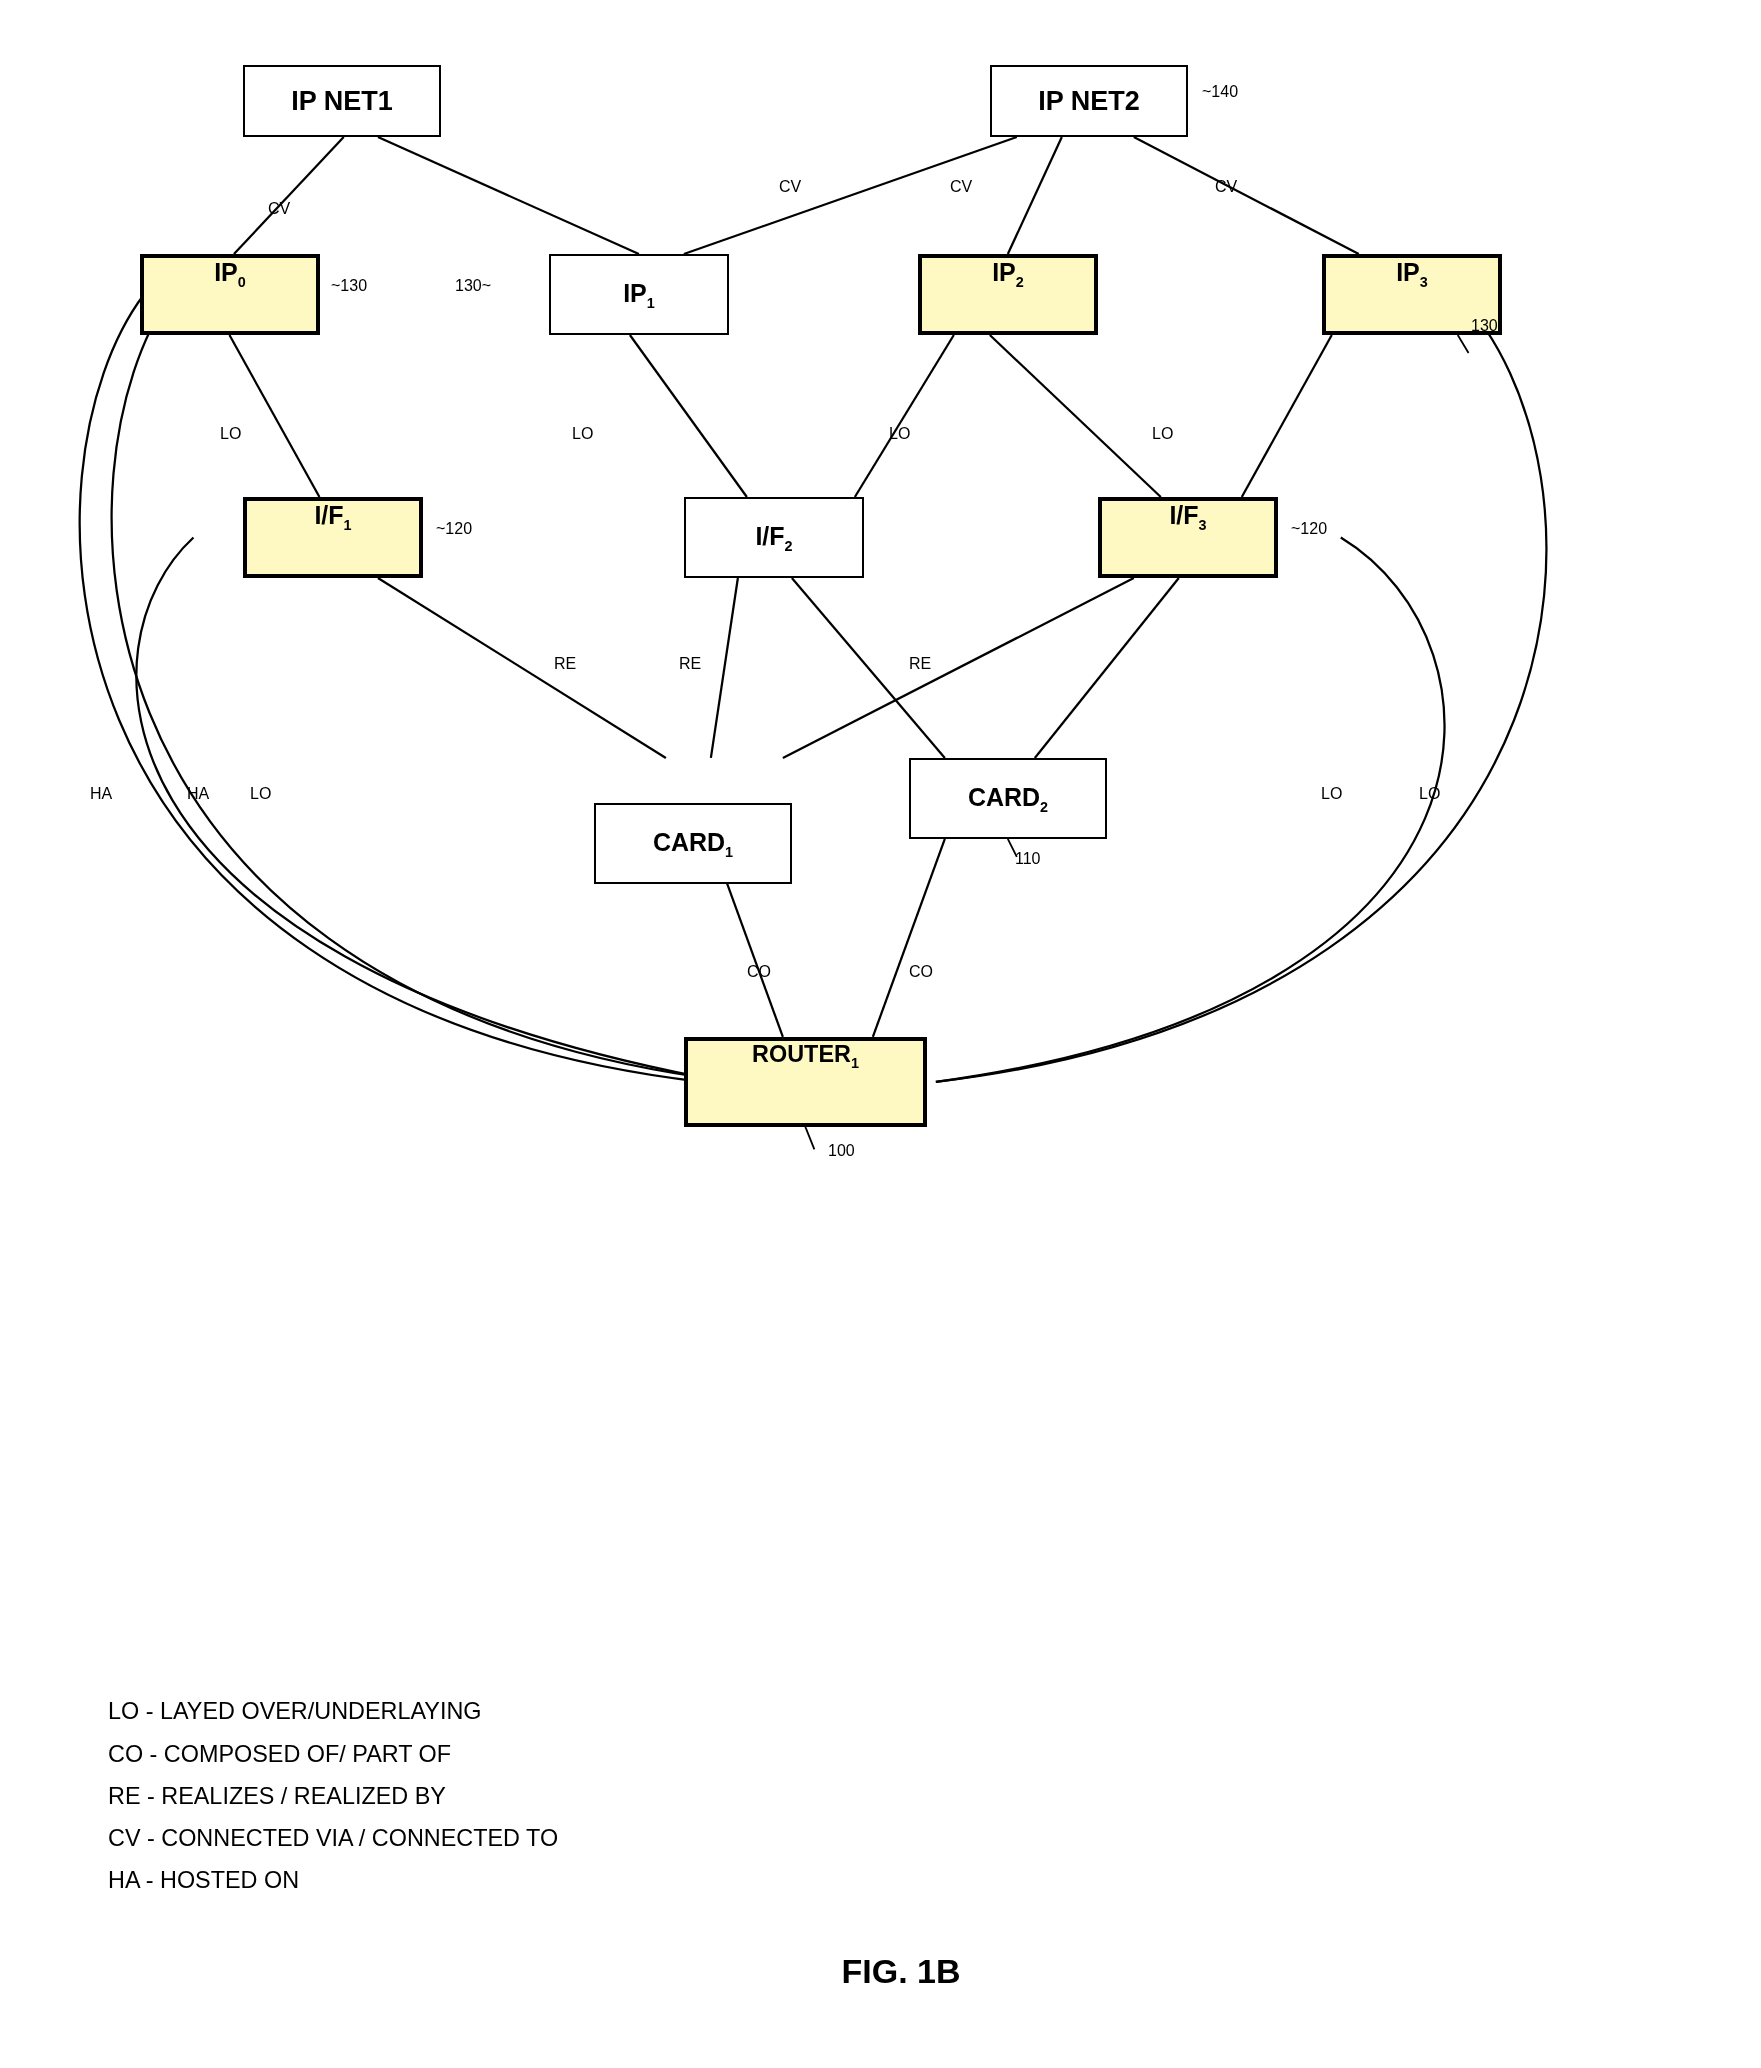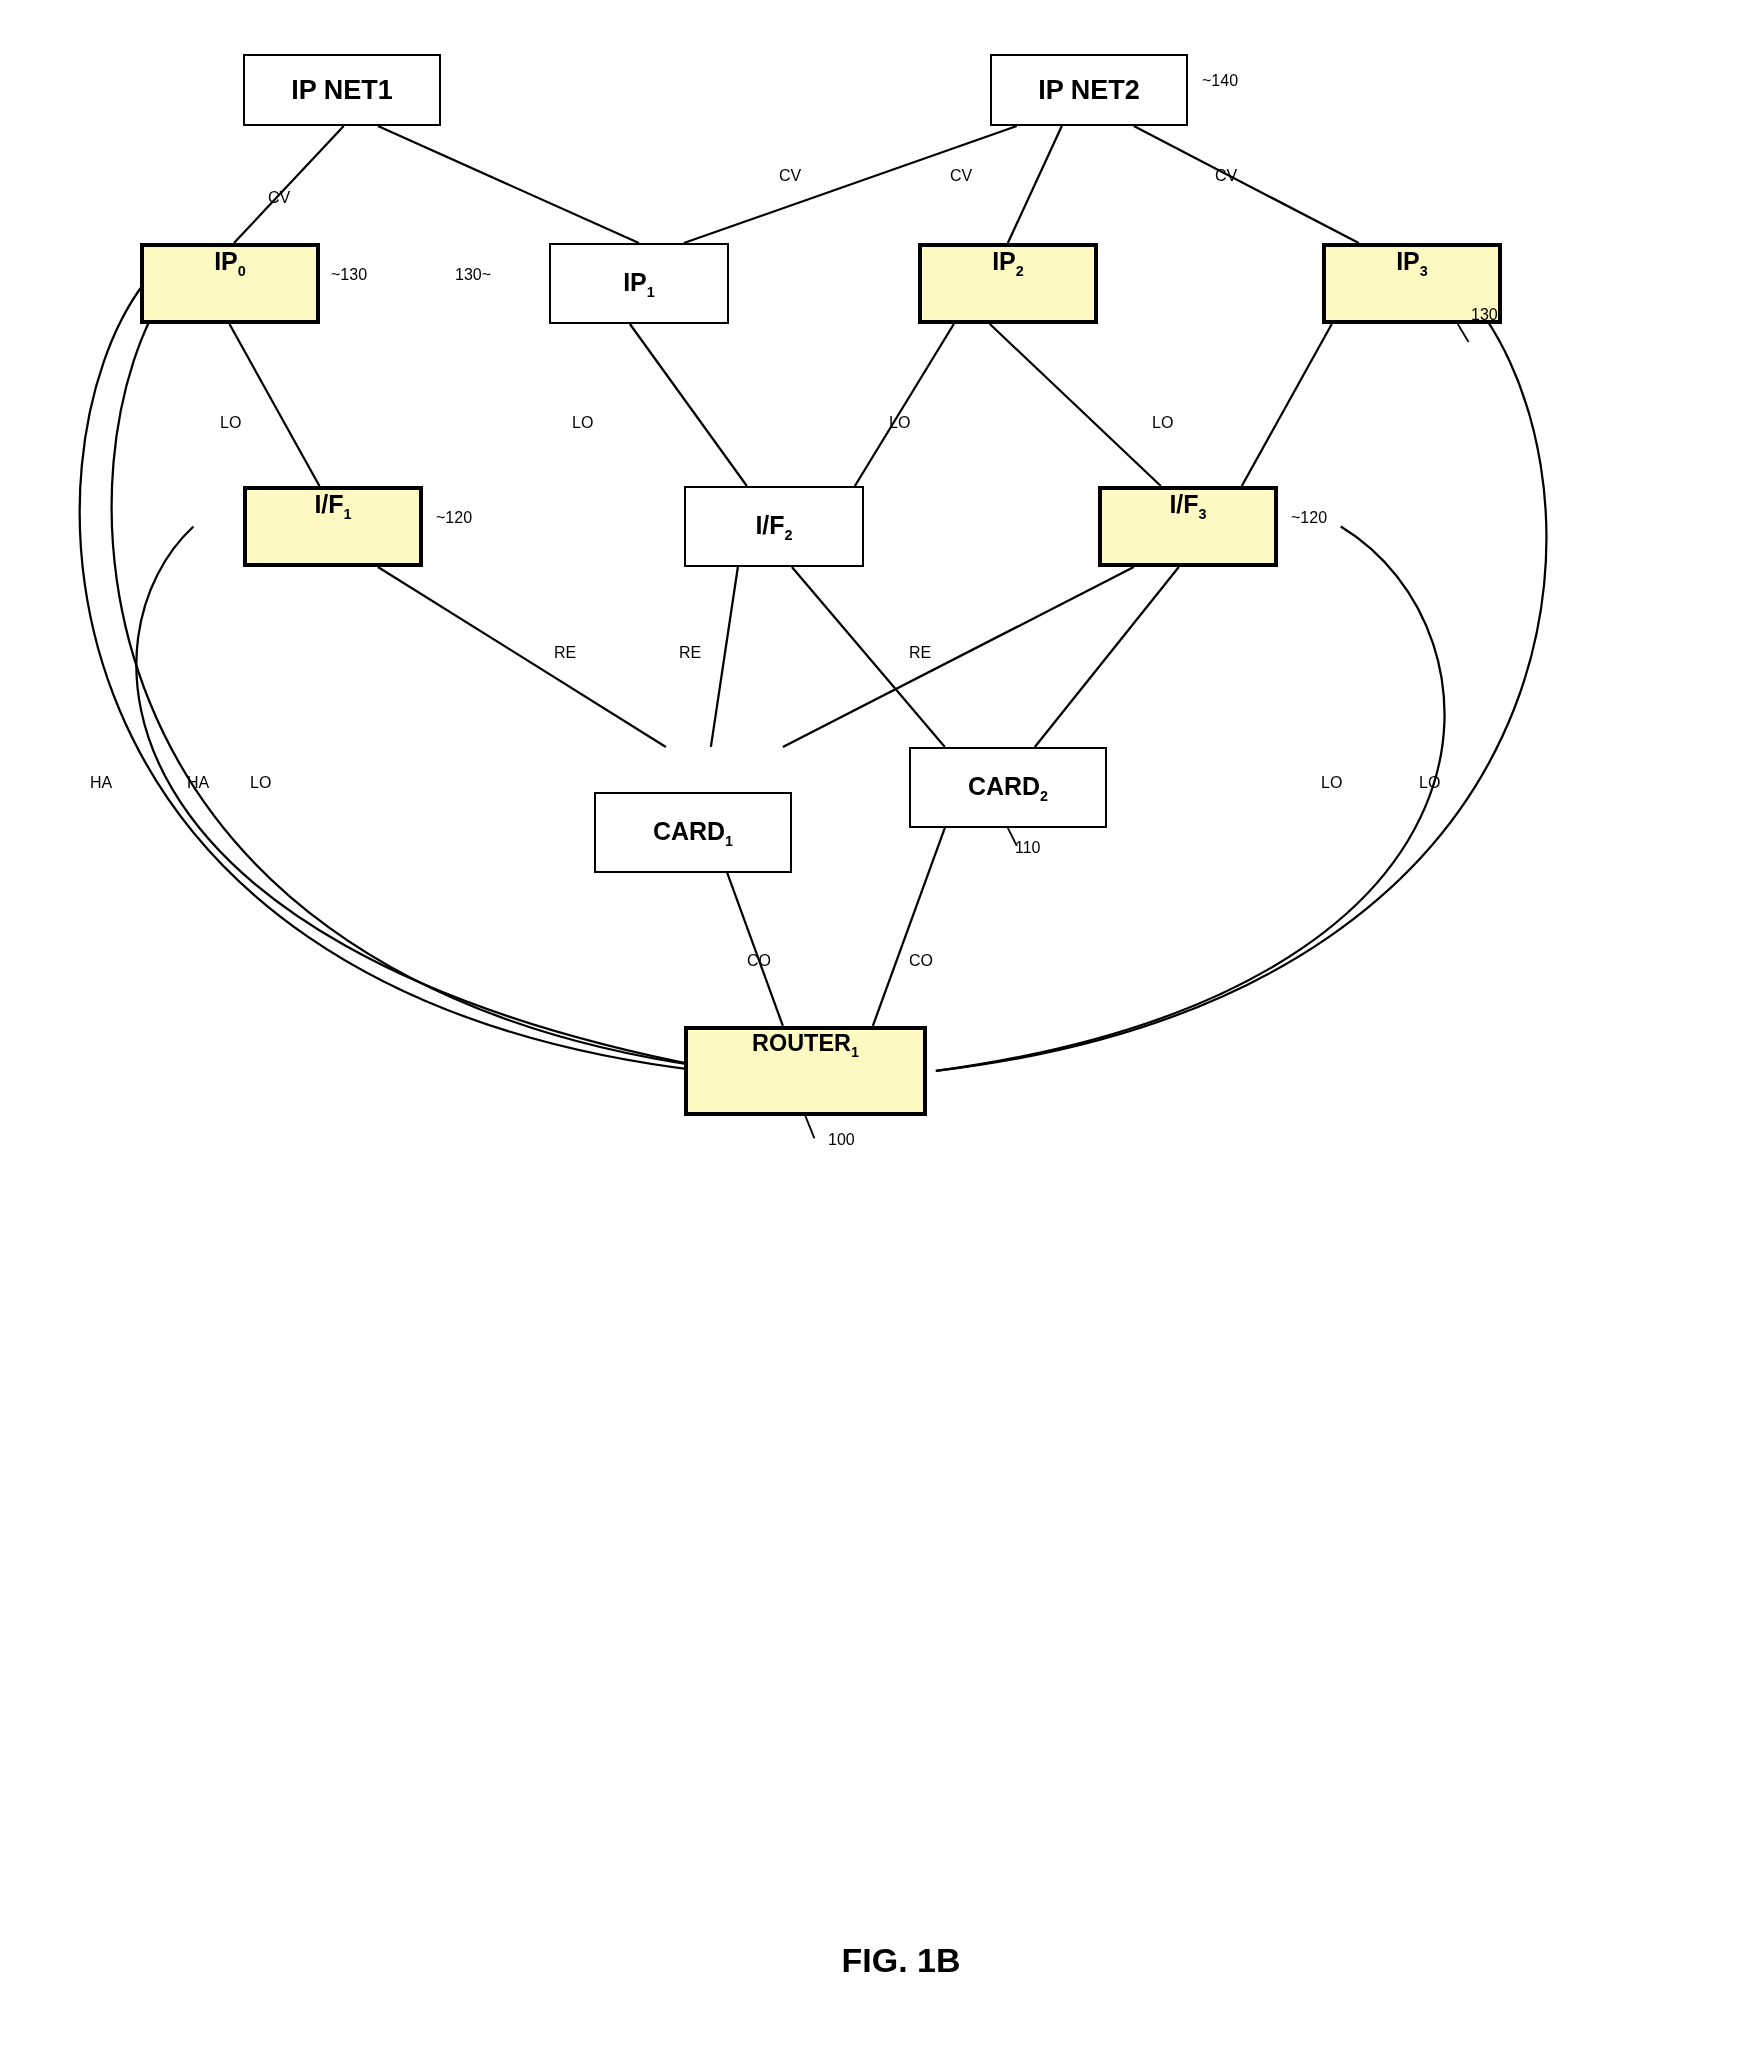--- a/index.html
+++ b/index.html
@@ -6,21 +6,21 @@
     body {
       background: #fff;
       width: 1761px;
       height: 2068px;
       font-family: Arial, sans-serif;
       position: relative;
       overflow: hidden;
     }
     .diagram-container {
       position: absolute;
-      top: 0; left: 0;
+      top: 11px; left: 0;
       width: 1761px;
       height: 2052px;
       border-radius: 10px;
     }
     svg {
       position: absolute;
       top: 0; left: 0;
       width: 1761px;
       height: 2068px;
     }
@@ -201,16 +201,23 @@
 
   <div class="label" style="left:747px; top:952px;">CO</div>
   <div class="label" style="left:909px; top:952px;">CO</div>
 
   <div class="label" style="left:90px; top:774px;">HA</div>
   <div class="label" style="left:187px; top:774px;">HA</div>
   <div class="label" style="left:250px; top:774px;">LO</div>
   <div class="label" style="left:1321px; top:774px;">LO</div>
   <div class="label" style="left:1419px; top:774px;">LO</div>
 
+  <div class="legend">
+    <div>LO - LAYED OVER/UNDERLAYING</div>
+    <div>CO - COMPOSED OF/ PART OF</div>
+    <div>RE - REALIZES / REALIZED BY</div>
+    <div>CV - CONNECTED VIA / CONNECTED TO</div>
+    <div>HA - HOSTED ON</div>
+  </div>
 
   <div class="fig-caption">FIG. 1B</div>
 </div>
 
 
 </body></html>

